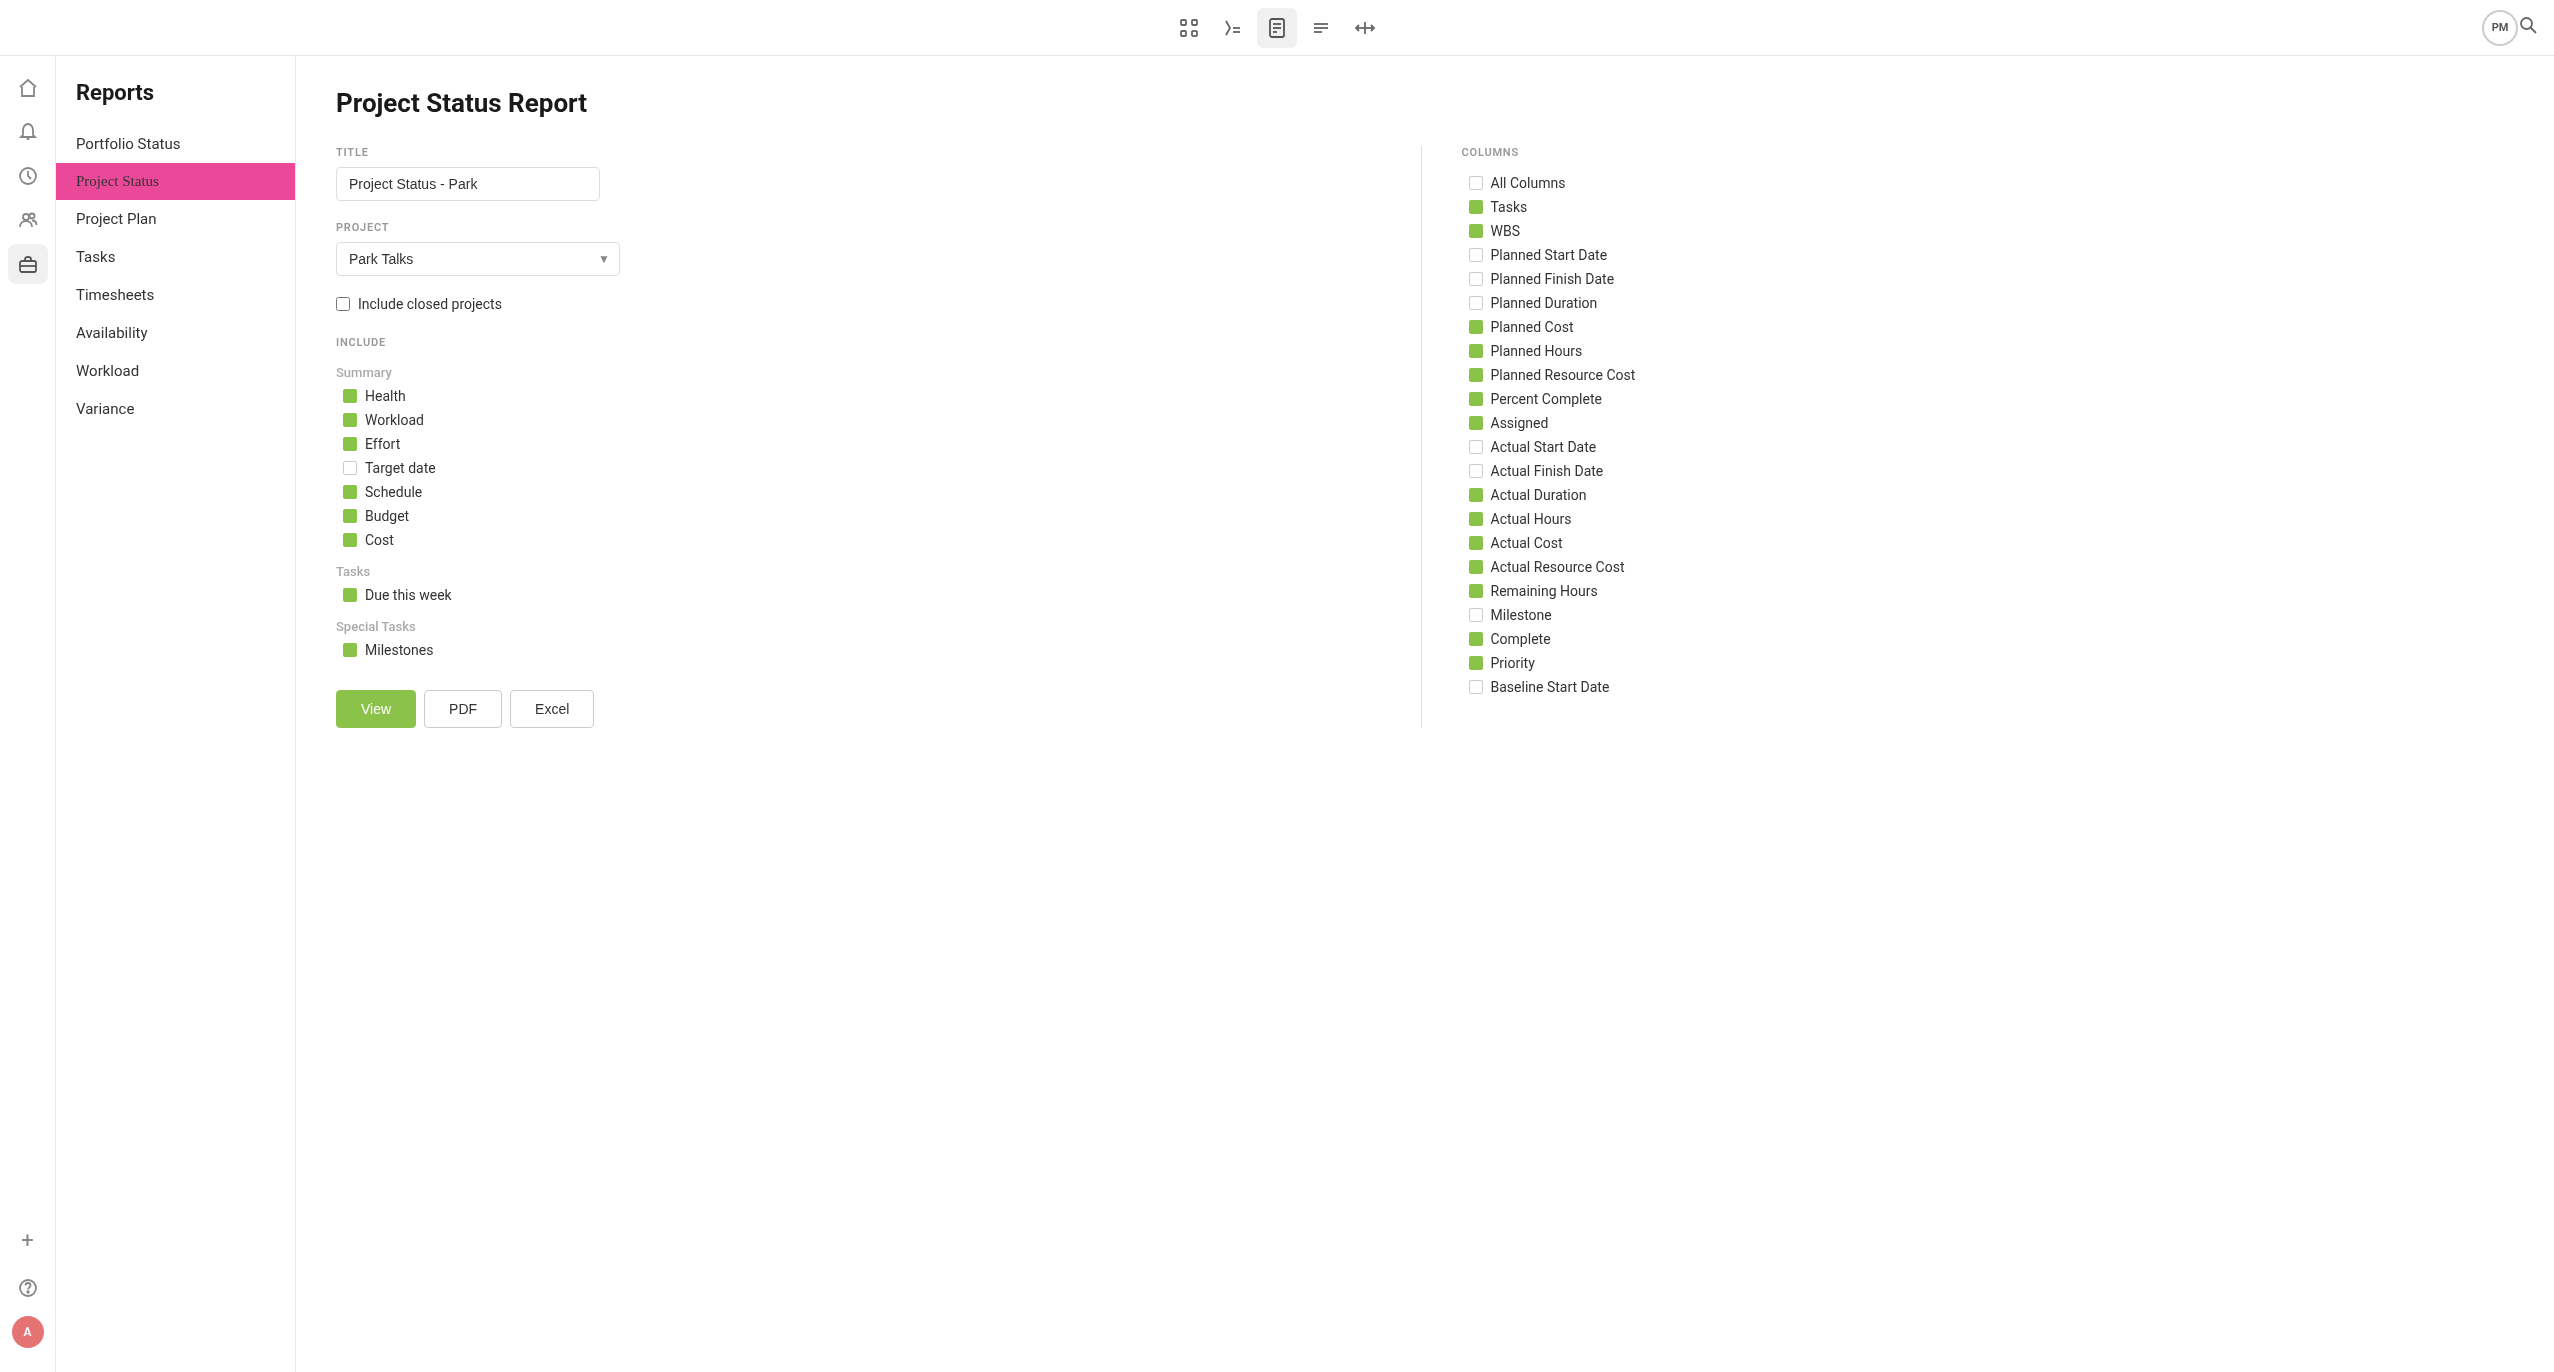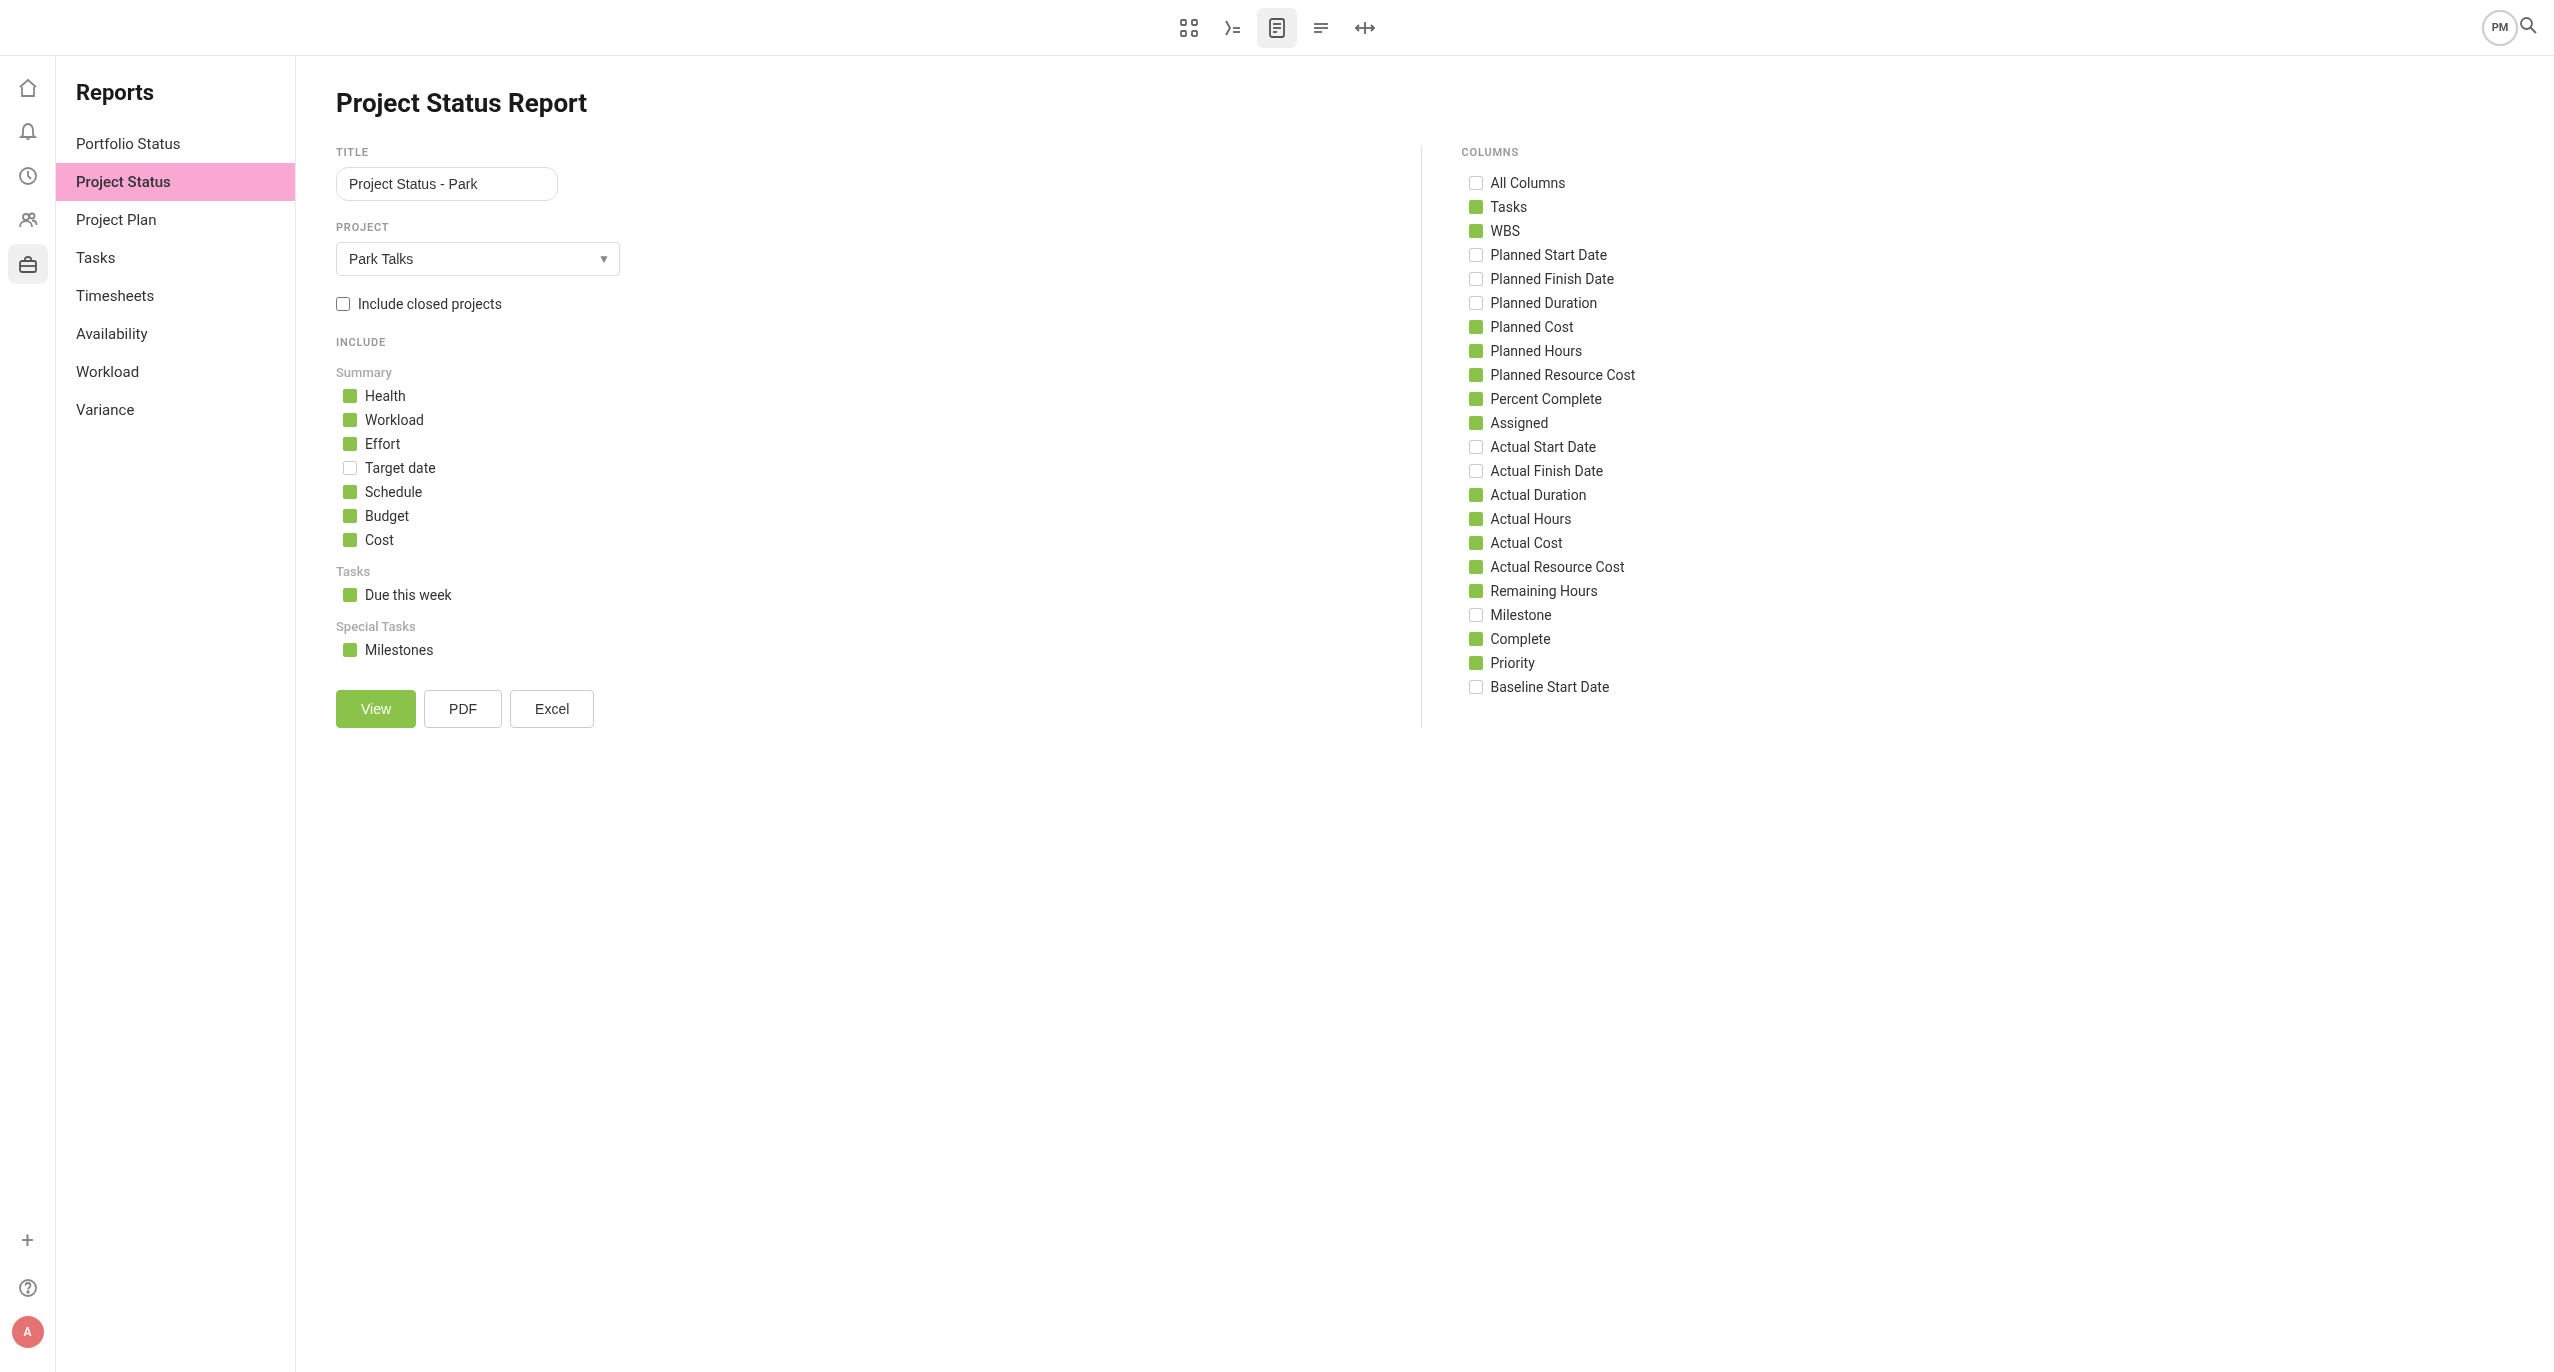--- a/index.html
+++ b/index.html
@@ -48,41 +48,41 @@
     .nav-sidebar {
       width: 240px; background: #fff; border-right: 1px solid #e8e8e8;
       padding: 24px 0; flex-shrink: 0;
     }
     .nav-sidebar-title {
       font-size: 22px; font-weight: 700; color: #1a1a1a; padding: 0 20px 20px;
     }
     .nav-item {
       padding: 10px 20px; font-size: 15px; color: #333; cursor: pointer;
     }
-    .nav-item.active { background: #f9a8d4; font-weight: 500; }
+    .nav-item.active { background: #ec4899; font-weight: 500; font-family: Liberation Serif, serif; }
 
     
     .main-content {
       flex: 1; padding: 32px 40px; overflow-y: auto;
     }
     .page-title {
       font-size: 26px; font-weight: 700; color: #1a1a1a; margin-bottom: 28px;
     }
 
     .form-layout { display: flex; gap: 0; }
     .form-left { flex: 1; padding-right: 32px; border-right: 1px solid #e0e0e0; }
     .form-right { flex: 1; padding-left: 40px; }
 
     .form-group { margin-bottom: 20px; }
     .form-label {
       font-size: 11px; font-weight: 600; color: #999; letter-spacing: 0.8px;
       text-transform: uppercase; margin-bottom: 8px;
     }
     .form-input {
-      width: 222px; padding: 8px 12px; border: 1px solid #ddd; border-radius: 12px;
+      width: 264px; padding: 8px 12px; border: 1px solid #ddd; border-radius: 4px;
       font-size: 14px; color: #333;
     }
     .form-select-wrap {
       position: relative; width: 284px;
     }
     .form-select {
       width: 100%; padding: 8px 32px 8px 12px; border: 1px solid #ddd; border-radius: 4px;
       font-size: 14px; color: #333; background: #fff; appearance: none; cursor: pointer;
     }
     .select-arrow {

